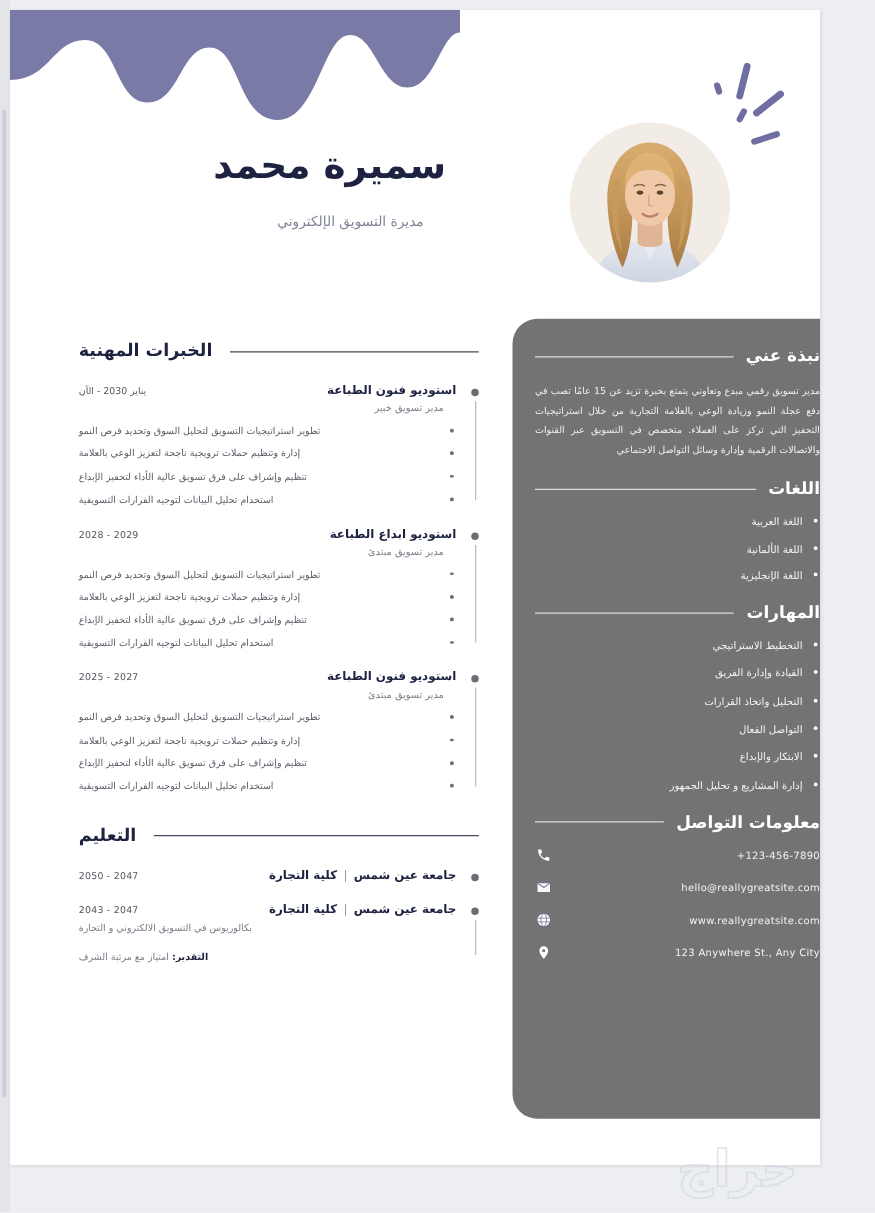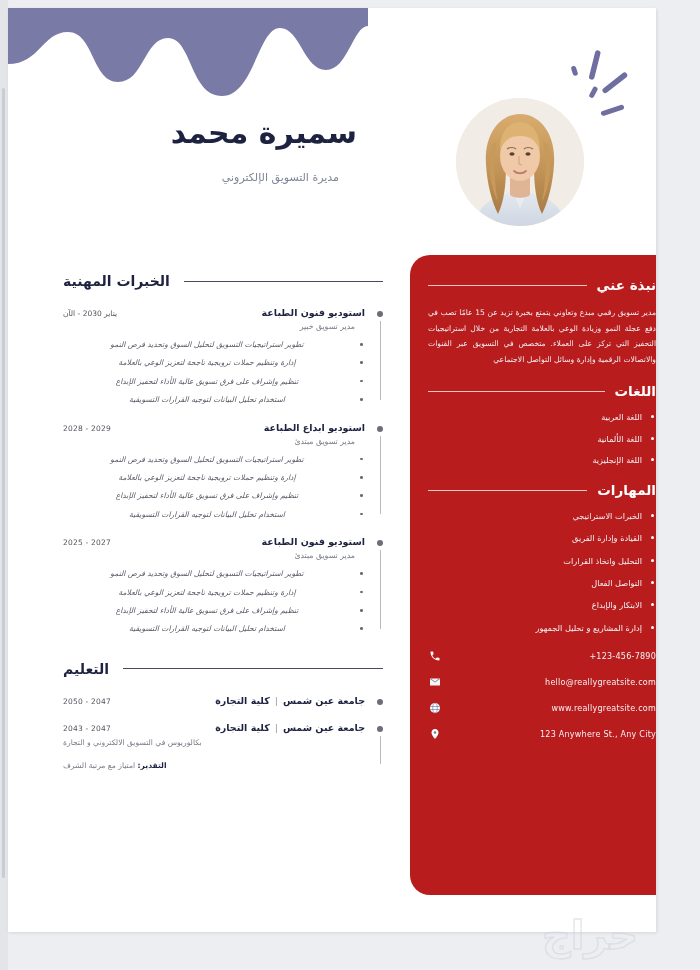--- a/index.html
+++ b/index.html
@@ -86,21 +86,21 @@
     overflow: hidden;
     background: #efe9e4;
   }
   .photo-svg { width: 128px; height: 128px; display: block; }
 
   
   .sidebar {
     position: absolute;
     left: 402px; top: 247px;
     width: 264px; height: 640px;
-    background: #b91c1c;
+    background: #737373;
     border-radius: 20px;
     padding: 22px 18px 16px 18px;
     color: #ffffff;
     direction: rtl;
   }
   .side-head {
     display: flex;
     align-items: center;
     gap: 10px;
     margin-bottom: 12px;
@@ -227,25 +227,24 @@
     margin-top: 4px;
     margin-right: 10px;
     letter-spacing: 0.2px;
   }
   .entry-bullets { list-style: none; margin-top: 8px; }
   .entry-bullets li {
     position: relative;
     font-size: 7.6px;
     line-height: 1.5;
     color: #5a5a66;
-    text-align: center;
+    text-align: left;
     padding-right: 14px;
     margin-bottom: 7px;
     letter-spacing: 0.15px;
-    font-style: italic;
   }
   .entry-bullets li::before {
     content: "";
     position: absolute;
     right: 2px; top: 4px;
     width: 2.6px; height: 2.6px;
     border-radius: 50%;
     background: #6d6d78;
   }
 
@@ -376,28 +375,32 @@
         <li>اللغة العربية</li>
         <li>اللغة الألمانية</li>
         <li>اللغة الإنجليزية</li>
       </ul>
 
       <div class="side-head">
         <div class="side-head-title">المهارات</div>
         <div class="side-head-rule"></div>
       </div>
       <ul class="side-list skills-list">
-        <li>الخبرات الاستراتيجي</li>
+        <li>التخطيط الاستراتيجي</li>
         <li>القيادة وإدارة الفريق</li>
         <li>التحليل واتخاذ القرارات</li>
         <li>التواصل الفعال</li>
         <li>الابتكار والإبداع</li>
         <li>إدارة المشاريع و تحليل الجمهور</li>
       </ul>
 
+      <div class="side-head">
+        <div class="side-head-title">معلومات التواصل</div>
+        <div class="side-head-rule"></div>
+      </div>
       <div class="contact-list">
 
         <div class="contact-row">
           <span class="contact-txt">+123-456-7890</span>
           <span class="contact-ic">
             <svg width="12" height="12" viewBox="0 0 24 24" fill="#ffffff">
               <path d="M6.6 10.8c1.4 2.8 3.8 5.2 6.6 6.6l2.2-2.2c.3-.3.7-.4 1-.2 1.2.4 2.4.6 3.6.6.6 0 1 .4 1 1V20c0 .6-.4 1-1 1-9.4 0-17-7.6-17-17 0-.6.4-1 1-1h3.5c.6 0 1 .4 1 1 0 1.3.2 2.5.6 3.6.1.4 0 .8-.2 1l-2.3 2.2z"></path>
             </svg>
           </span>
         </div>

